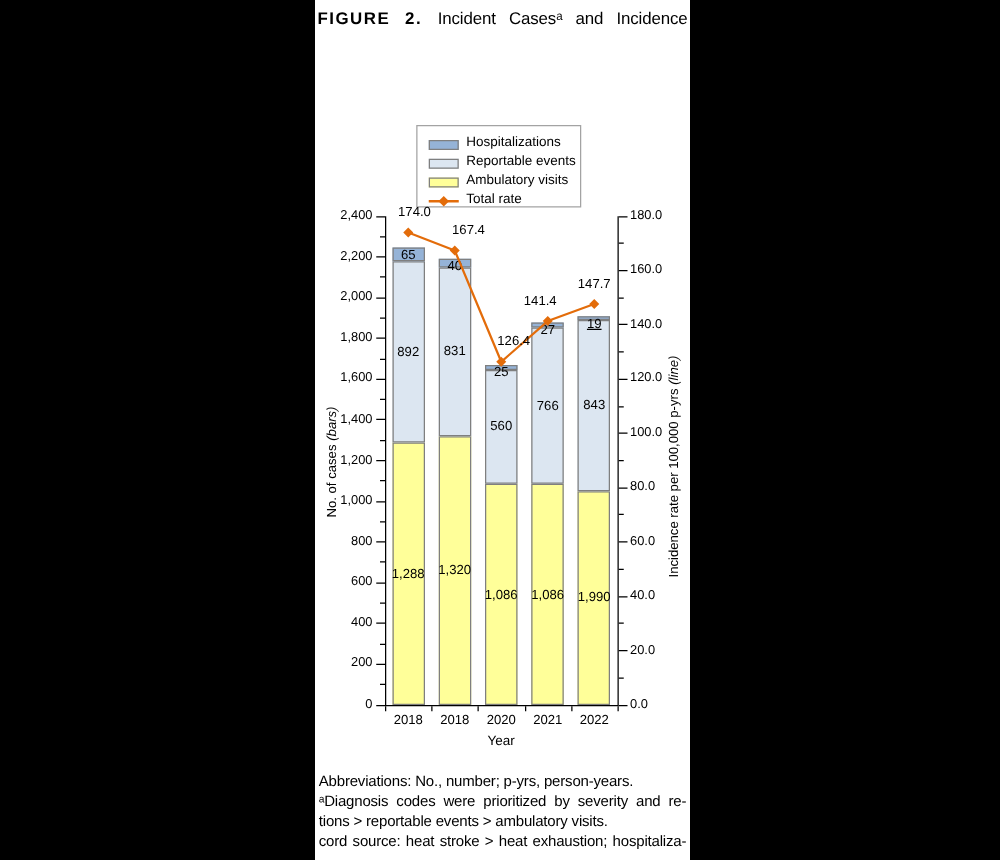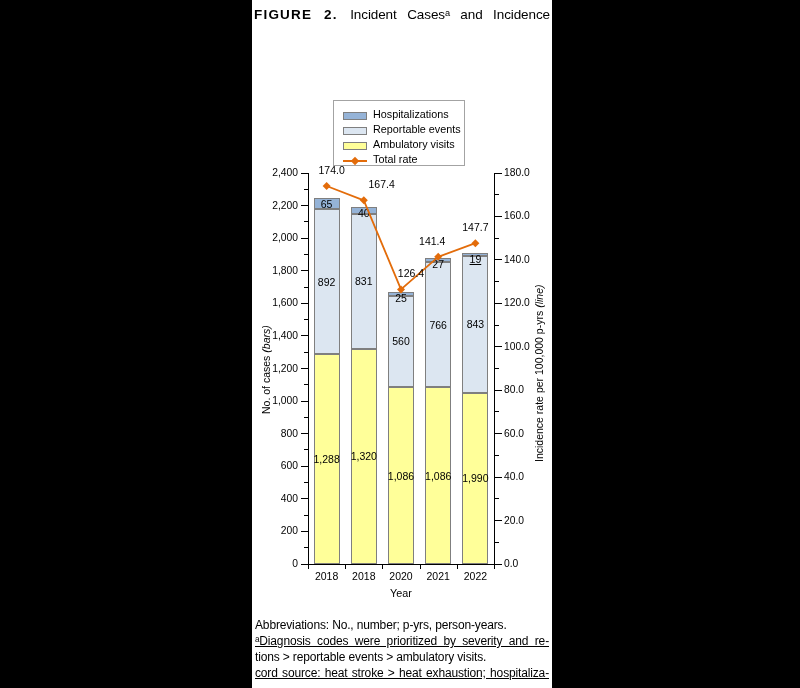--- a/index.html
+++ b/index.html
@@ -37,21 +37,21 @@
   .rlab{font-size:10.5px;line-height:11px;text-align:center;}
   .xlab{font-size:10.5px;line-height:12px;text-align:center;}
   .ytitle{position:absolute;white-space:nowrap;transform-origin:0 0;transform:rotate(-90deg);font-size:10.5px;line-height:11px;}
   .xtitle{position:absolute;left:56px;width:186px;top:587px;text-align:center;font-size:10.8px;}
   .it{font-style:italic;margin-left:3px;}
   svg{position:absolute;left:0;top:0;}
 
   
   .footnote{position:absolute;left:3px;top:617px;width:294px;}
   .fline{font-size:12px;line-height:16px;letter-spacing:-0.15px;}
-  .fline.j{text-align:justify;text-align-last:justify;text-decoration:underline;}
+  .fline.j{text-align:justify;text-align-last:justify;}
 </style>
 </head>
 <body>
 
 <div class="panel">
   <div class="figure-title" id="title">
       <div class="abs tline j" style="position: relative;"><span class="flabel">FIGURE 2.</span> Incident Casesᵃ and Incidence</div>
       <div class="abs tline j" style="position: relative;"></div>
       <div class="abs tline j" style="position: relative;"></div>
       <div class="abs tline" style="position: relative;"></div>
@@ -195,21 +195,21 @@
       <div class="abs blab" style="left: 203.4px; top: 252.503px; width: 40px; text-decoration: underline;">19</div>
       <svg width="300" height="688" viewBox="0 0 300 688">
         <polyline points="74.6,186.03333333333336 111.80000000000001,200.37 149,289.43111111111114 186.20000000000002,256.84777777777776 223.4,243.16277777777782" fill="none" stroke="#E36C0A" stroke-width="1.8" stroke-linejoin="round"></polyline>
         <path d="M 74.6 182.03333333333336 L 78.6 186.03333333333336 L 74.6 190.03333333333336 L 70.6 186.03333333333336 Z" fill="#E36C0A"></path>
         <path d="M 111.80000000000001 196.37 L 115.80000000000001 200.37 L 111.80000000000001 204.37 L 107.80000000000001 200.37 Z" fill="#E36C0A"></path>
         <path d="M 149 285.43111111111114 L 153 289.43111111111114 L 149 293.43111111111114 L 145 289.43111111111114 Z" fill="#E36C0A"></path>
         <path d="M 186.20000000000002 252.84777777777776 L 190.20000000000002 256.84777777777776 L 186.20000000000002 260.84777777777776 L 182.20000000000002 256.84777777777776 Z" fill="#E36C0A"></path>
         <path d="M 223.4 239.16277777777782 L 227.4 243.16277777777782 L 223.4 247.16277777777782 L 219.4 243.16277777777782 Z" fill="#E36C0A"></path>
       </svg>
       <div class="abs rlab" style="left: 59.6px; top: 165.033px; width: 40px;">174.0</div>
-      <div class="abs rlab" style="left: 102.8px; top: 179.37px; width: 40px; text-align: right;">167.4</div>
+      <div class="abs rlab" style="left: 102.8px; top: 179.37px; width: 40px;">167.4</div>
       <div class="abs rlab" style="left: 139px; top: 268.431px; width: 40px;">126.4</div>
       <div class="abs rlab" style="left: 160.2px; top: 235.848px; width: 40px;">141.4</div>
       <div class="abs rlab" style="left: 203.4px; top: 222.163px; width: 40px;">147.7</div>
     </div>
 
   <div class="footnote" id="footnote">
       <div class="abs fline" style="position: relative;">Abbreviations: No., number; p-yrs, person-years.</div>
       <div class="abs fline j" style="position: relative;">ᵃDiagnosis codes were prioritized by severity and re-</div>
       <div class="abs fline" style="position: relative;">tions &gt; reportable events &gt; ambulatory visits.</div>
       <div class="abs fline j" style="position: relative;">cord source: heat stroke &gt; heat exhaustion; hospitaliza-</div>

